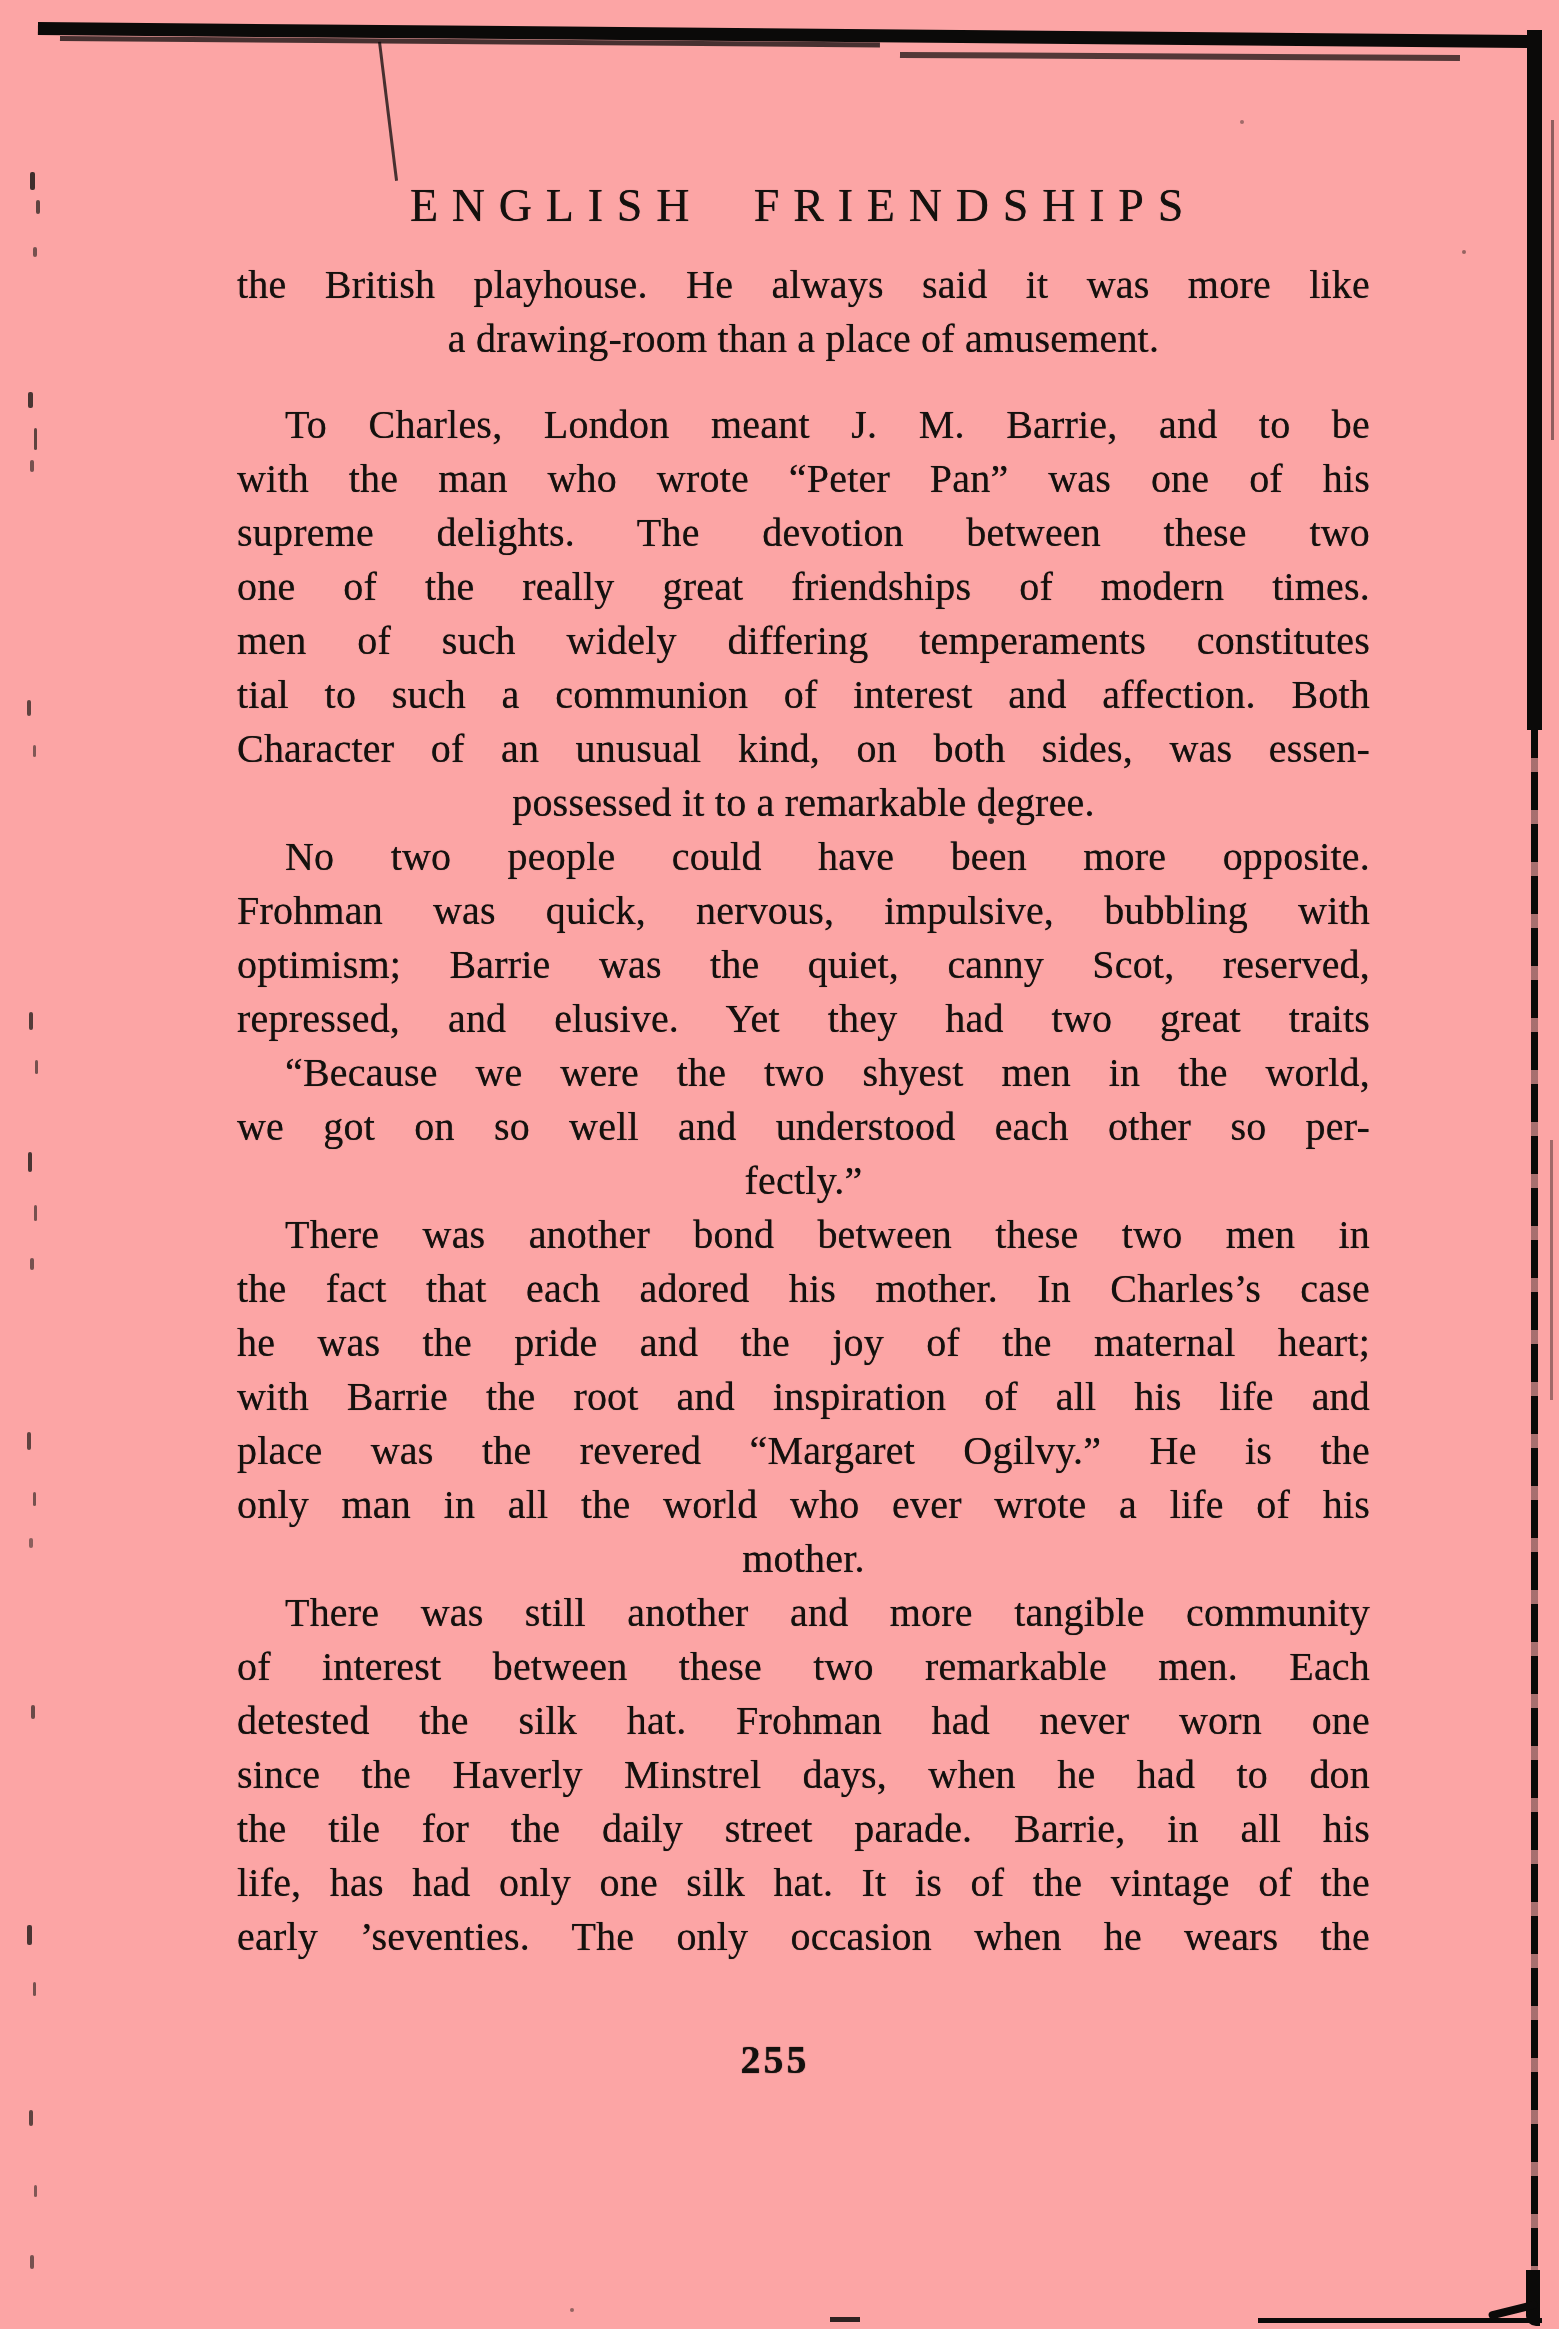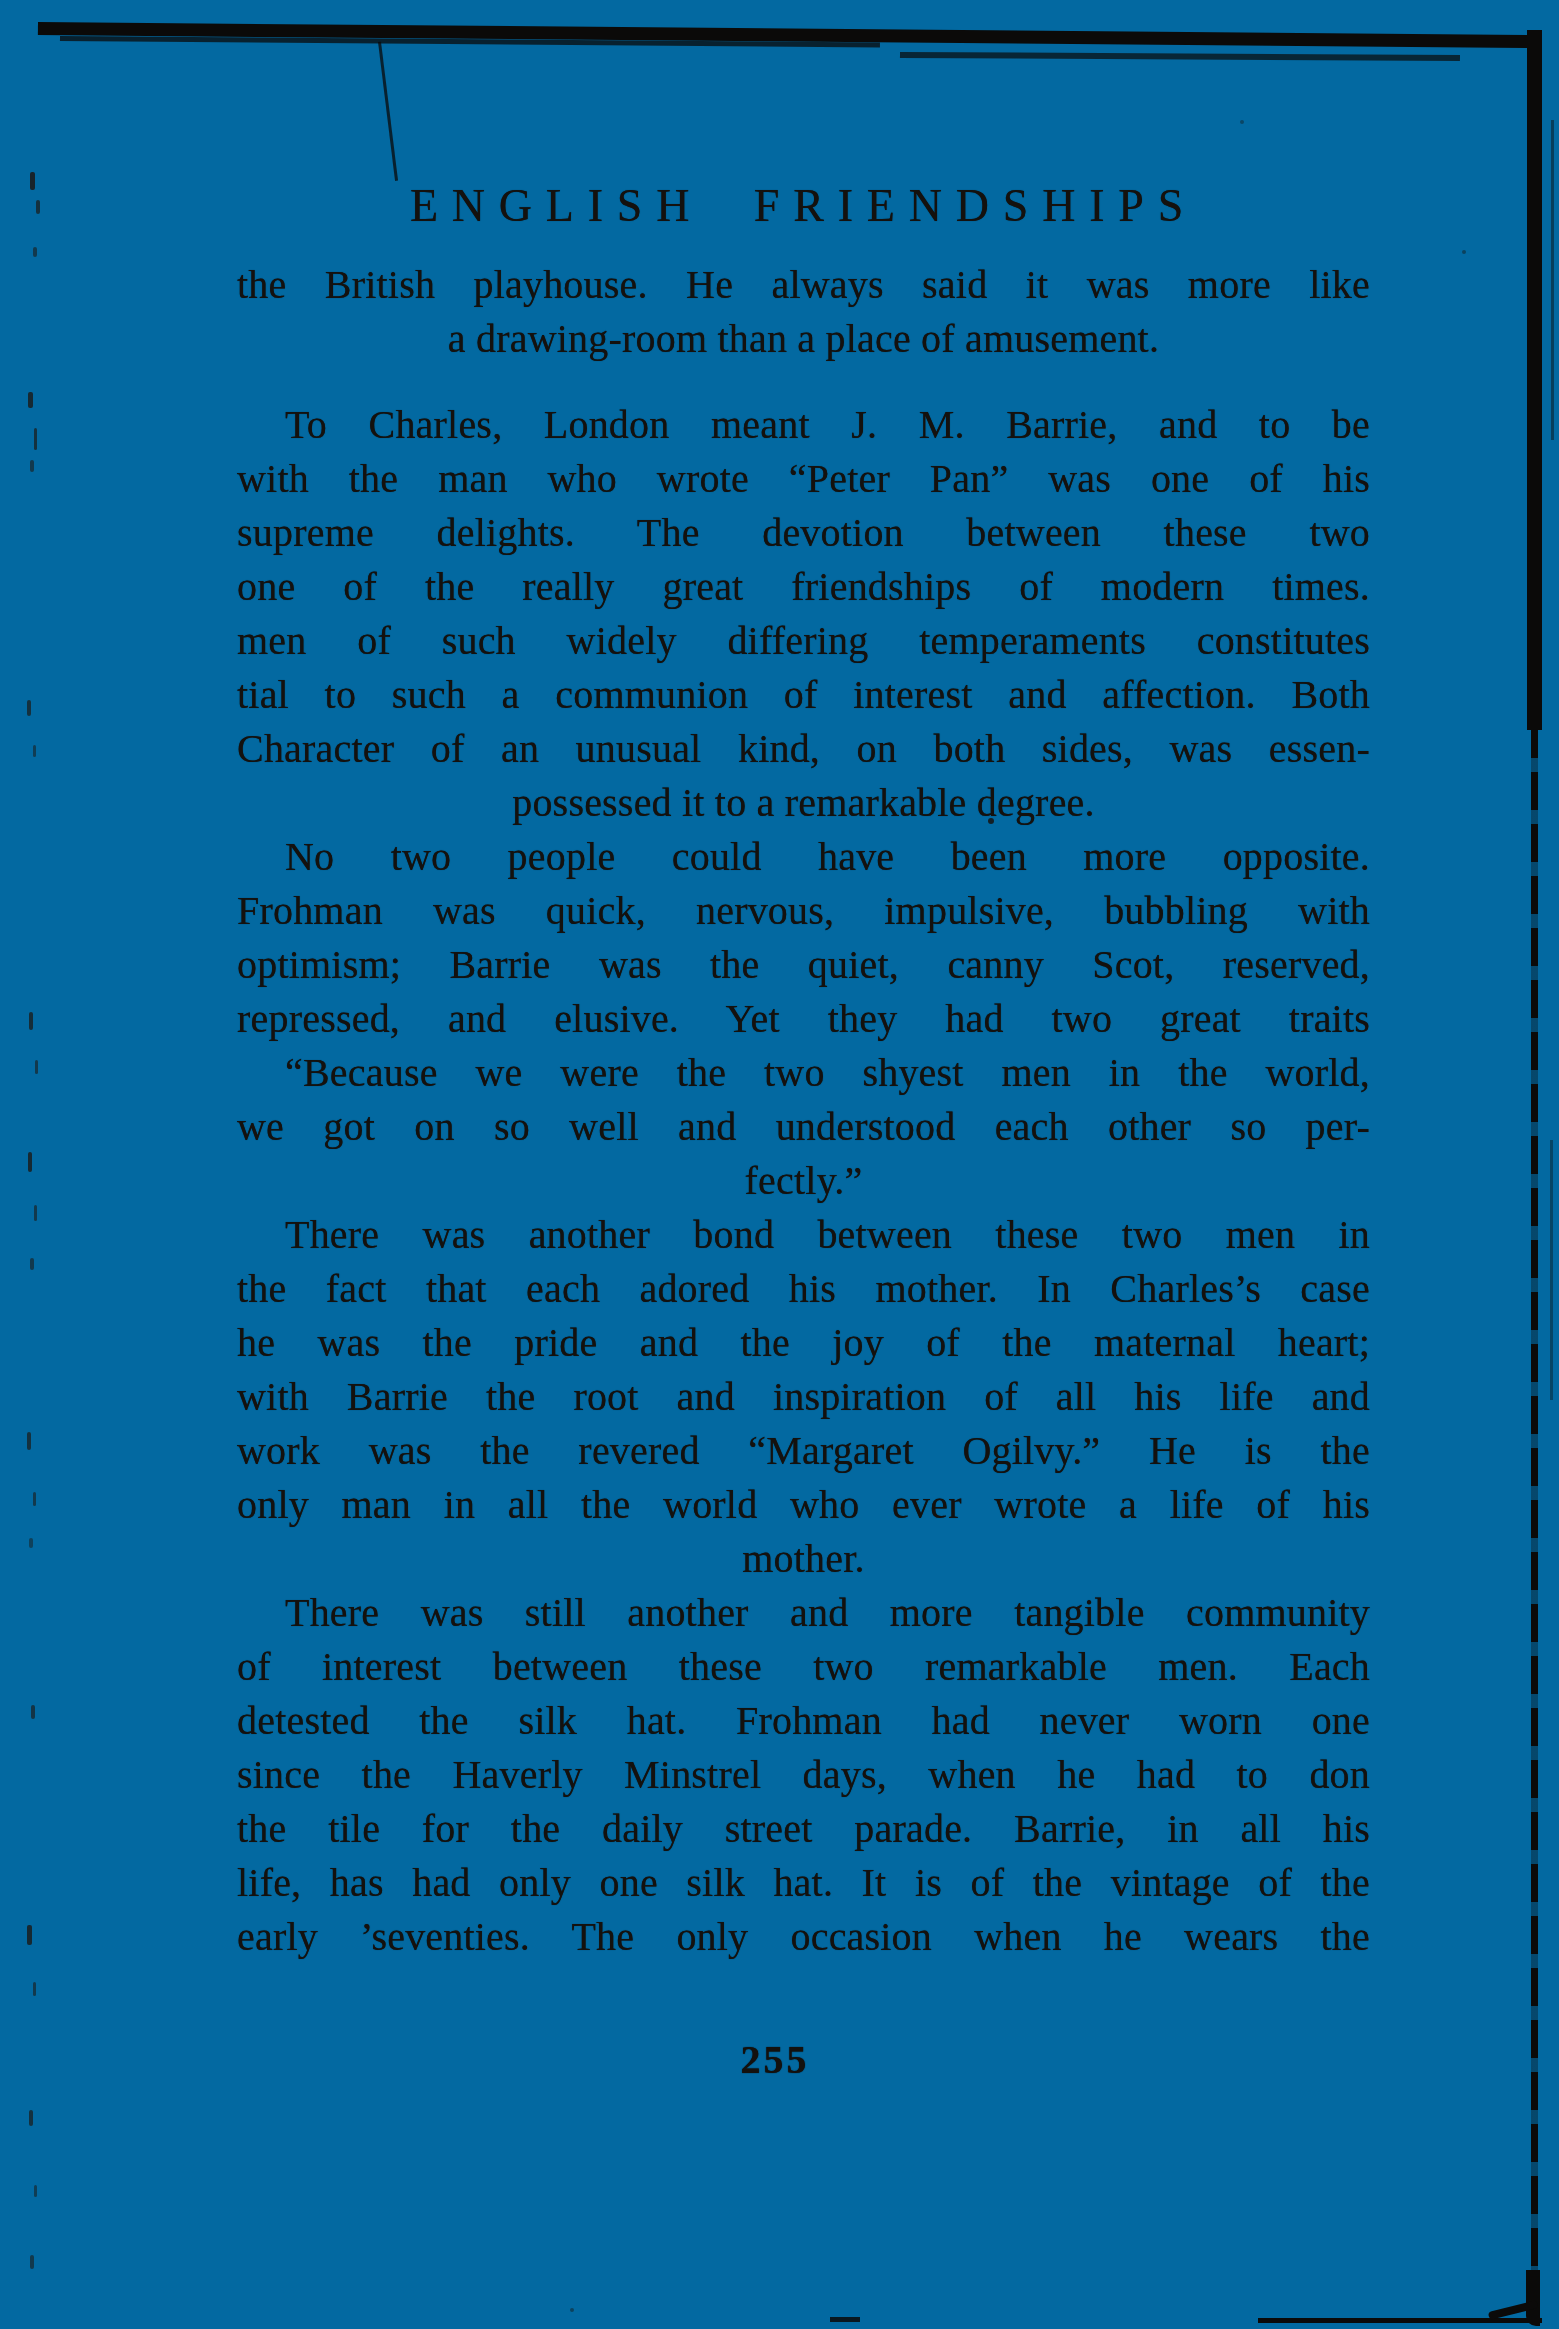--- a/index.html
+++ b/index.html
@@ -1,19 +1,19 @@
 <!DOCTYPE html>
 <html><head>
 <meta charset="utf-8">
 <style>
   html,body{margin:0;padding:0;background:#e8e8e8;}
   .page{
     position:relative;
     width:1559px;height:2329px;
-    background:#0369a1;
+    background:#fca5a5;
     overflow:hidden;
     font-family:"Liberation Serif","DejaVu Serif",serif;
     color:#14110e;
   }
   
   .artifact{position:absolute;background:#0b0a09;}
   .top-edge{left:38px;top:22px;width:1502px;height:13px;transform:rotate(.5deg);transform-origin:left top;}
   .top-edge2{left:60px;top:36px;width:820px;height:5px;opacity:.75;transform:rotate(.45deg);transform-origin:left top;}
   .top-edge3{left:900px;top:52px;width:560px;height:6px;opacity:.7;transform:rotate(.3deg);transform-origin:left top;}
   .top-hairline{left:378px;top:42px;width:3px;height:140px;opacity:.75;transform:rotate(-7deg);transform-origin:top left;}
@@ -131,21 +131,21 @@
       <div class="line ind">“Because we were the two shyest men in the world,</div>
       <div class="line">we got on so well and understood each other so per-</div>
       <div class="line last">fectly.”</div>
     </div>
 
     <div class="para">
       <div class="line ind">There was another bond between these two men in</div>
       <div class="line">the fact that each adored his mother. In Charles’s case</div>
       <div class="line">he was the pride and the joy of the maternal heart;</div>
       <div class="line">with Barrie the root and inspiration of all his life and</div>
-      <div class="line">work was the revered “Margaret Ogilvy.” He is the</div>
+      <div class="line">place was the revered “Margaret Ogilvy.” He is the</div>
       <div class="line">only man in all the world who ever wrote a life of his</div>
       <div class="line last">mother.</div>
     </div>
 
     <div class="para">
       <div class="line ind">There was still another and more tangible community</div>
       <div class="line">of interest between these two remarkable men. Each</div>
       <div class="line">detested the silk hat. Frohman had never worn one</div>
       <div class="line">since the Haverly Minstrel days, when he had to don</div>
       <div class="line">the tile for the daily street parade. Barrie, in all his</div>

